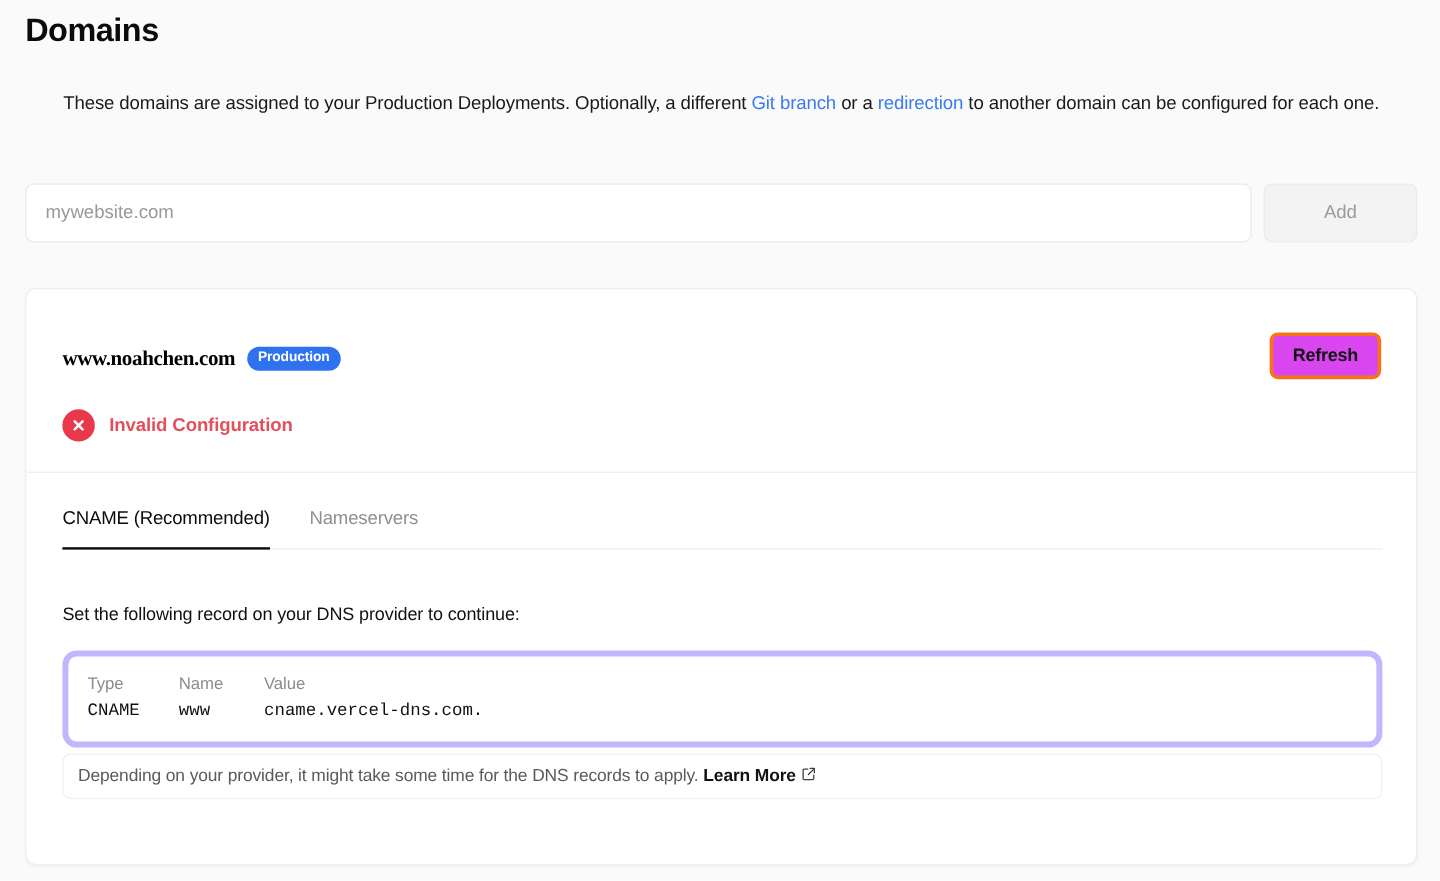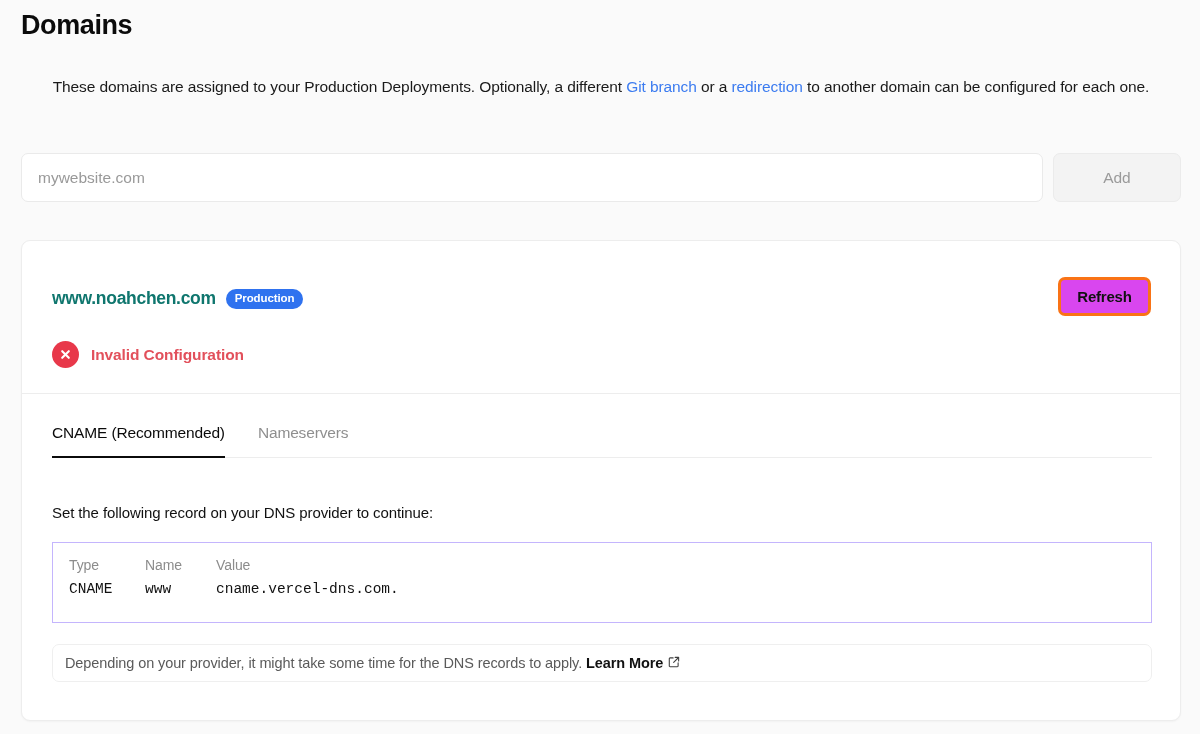--- a/index.html
+++ b/index.html
@@ -110,22 +110,23 @@
     position: absolute;
     left: 30px;
     top: 47px;
     display: flex;
     align-items: center;
     gap: 10px;
   }
   .domain-name {
     font-size: 17.5px;
     font-weight: 700;
-    color: #0f766e;
+    color: #000000;
     letter-spacing: -0.3px;
+    font-family: Liberation Serif, serif;
   }
   .env-badge {
     display: inline-block;
     background: #2f72ef;
     color: #ffffff;
     font-size: 11.5px;
     font-weight: 700;
     letter-spacing: -0.1px;
     padding: 3px 9px 4px;
     border-radius: 11px;
@@ -223,22 +224,22 @@
     color: #111111;
     letter-spacing: -0.1px;
   }
 
   .record-box {
     position: absolute;
     left: 30px;
     top: 148px;
     width: 1100px;
     height: 81px;
-    border: 1px solid #c4b5fd;
-    border-radius: 0;
+    border: 5px solid #c4b5fd;
+    border-radius: 12px;
     background: #ffffff;
   }
   .record-grid {
     display: grid;
     grid-template-columns: 76px 71px 1fr;
     padding: 14px 0 0 16px;
     row-gap: 8px;
   }
   .rec-head {
     font-size: 14px;
@@ -248,21 +249,21 @@
   .rec-cell {
     font-family: "Liberation Mono", "DejaVu Sans Mono", monospace;
     font-size: 14.5px;
     color: #111111;
   }
   .rec-cell.value { padding-left: 0; }
 
   .note-box {
     position: absolute;
     left: 30px;
-    top: 250px;
+    top: 234px;
     width: 1100px;
     height: 38px;
     border: 1px solid #efefef;
     border-radius: 7px;
     background: #ffffff;
     display: flex;
     align-items: center;
     padding: 0 12px;
   }
   .note-text {

